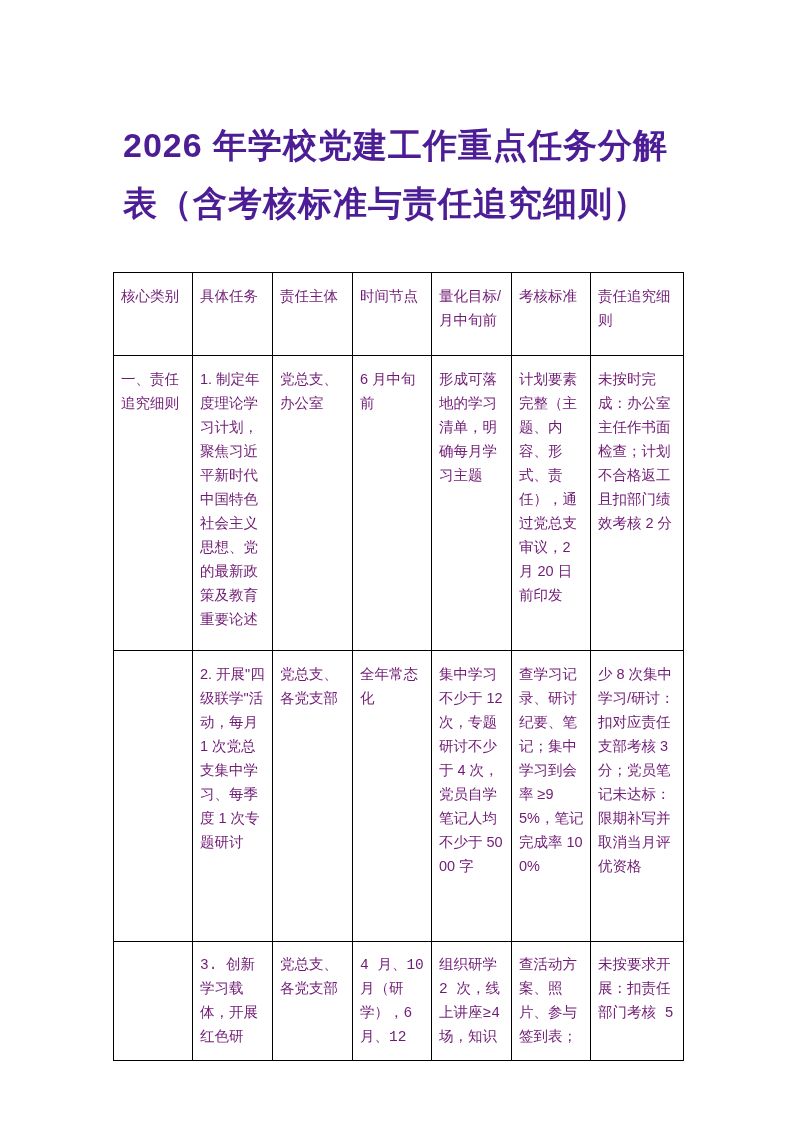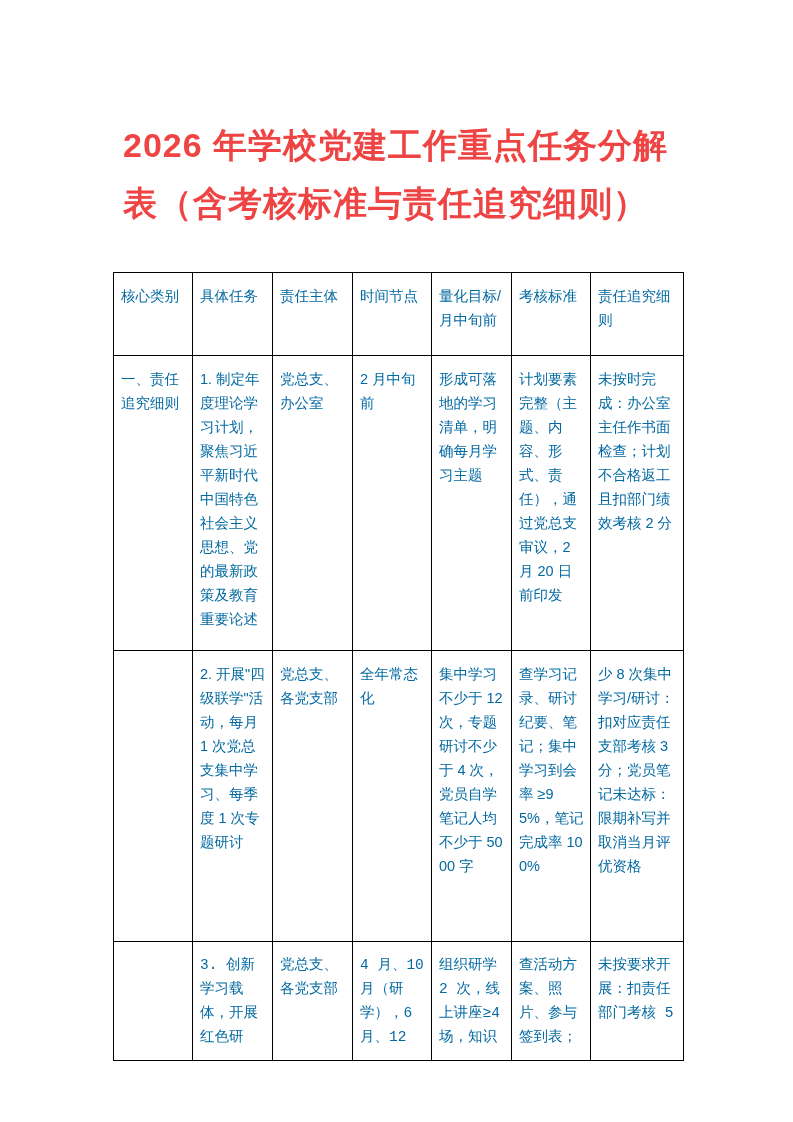--- a/index.html
+++ b/index.html
@@ -12,40 +12,40 @@
     background: #ffffff;
     overflow: hidden;
   }
   .doc-title {
     position: absolute;
     left: 123px;
     top: 116px;
     width: 590px;
     font-size: 34px;
     font-weight: 800;
-    color: #ef4444;
+    color: #4c1d95;
     line-height: 58px;
     letter-spacing: 1px;
   }
   .doc-title .t-line { display: block; white-space: nowrap; }
   table.task-table {
     position: absolute;
     left: 113px;
     top: 272px;
     border-collapse: collapse;
     table-layout: fixed;
     width: 570px;
   }
   table.task-table td {
     border: 1px solid #000000;
     vertical-align: top;
     padding: 11px 5px 11px 7px;
     font-size: 14.5px;
     line-height: 24px;
-    color: #0369a1;
+    color: #701a75;
     word-break: break-all;
     overflow: hidden;
   }
   .clip { overflow: hidden; }
   .h-hdr  { height: 60px; }
   .h-r1   { height: 272px; }
   .h-r2   { height: 268px; }
   .h-r3   { height: 96px; font-family: Liberation Mono, monospace; }
   tr.hdr  { height: 73px; }
   tr.r1   { height: 287px; }
@@ -101,21 +101,21 @@
         <td>
             <div class="clip h-r1">一、责任追究细则</div>
           </td>
         <td>
             <div class="clip h-r1">1. 制定年度理论学习计划，聚焦习近平新时代中国特色社会主义思想、党的最新政策及教育重要论述</div>
           </td>
         <td>
             <div class="clip h-r1">党总支、办公室</div>
           </td>
         <td>
-            <div class="clip h-r1">2 月中旬前</div>
+            <div class="clip h-r1">6 月中旬前</div>
           </td>
         <td>
             <div class="clip h-r1">形成可落地的学习清单，明确每月学习主题</div>
           </td>
         <td>
             <div class="clip h-r1">计划要素完整（主题、内容、形式、责任），通过党总支审议，2 月 20 日前印发</div>
           </td>
         <td>
             <div class="clip h-r1">未按时完成：办公室主任作书面检查；计划不合格返工且扣部门绩效考核 2 分</div>
           </td>

